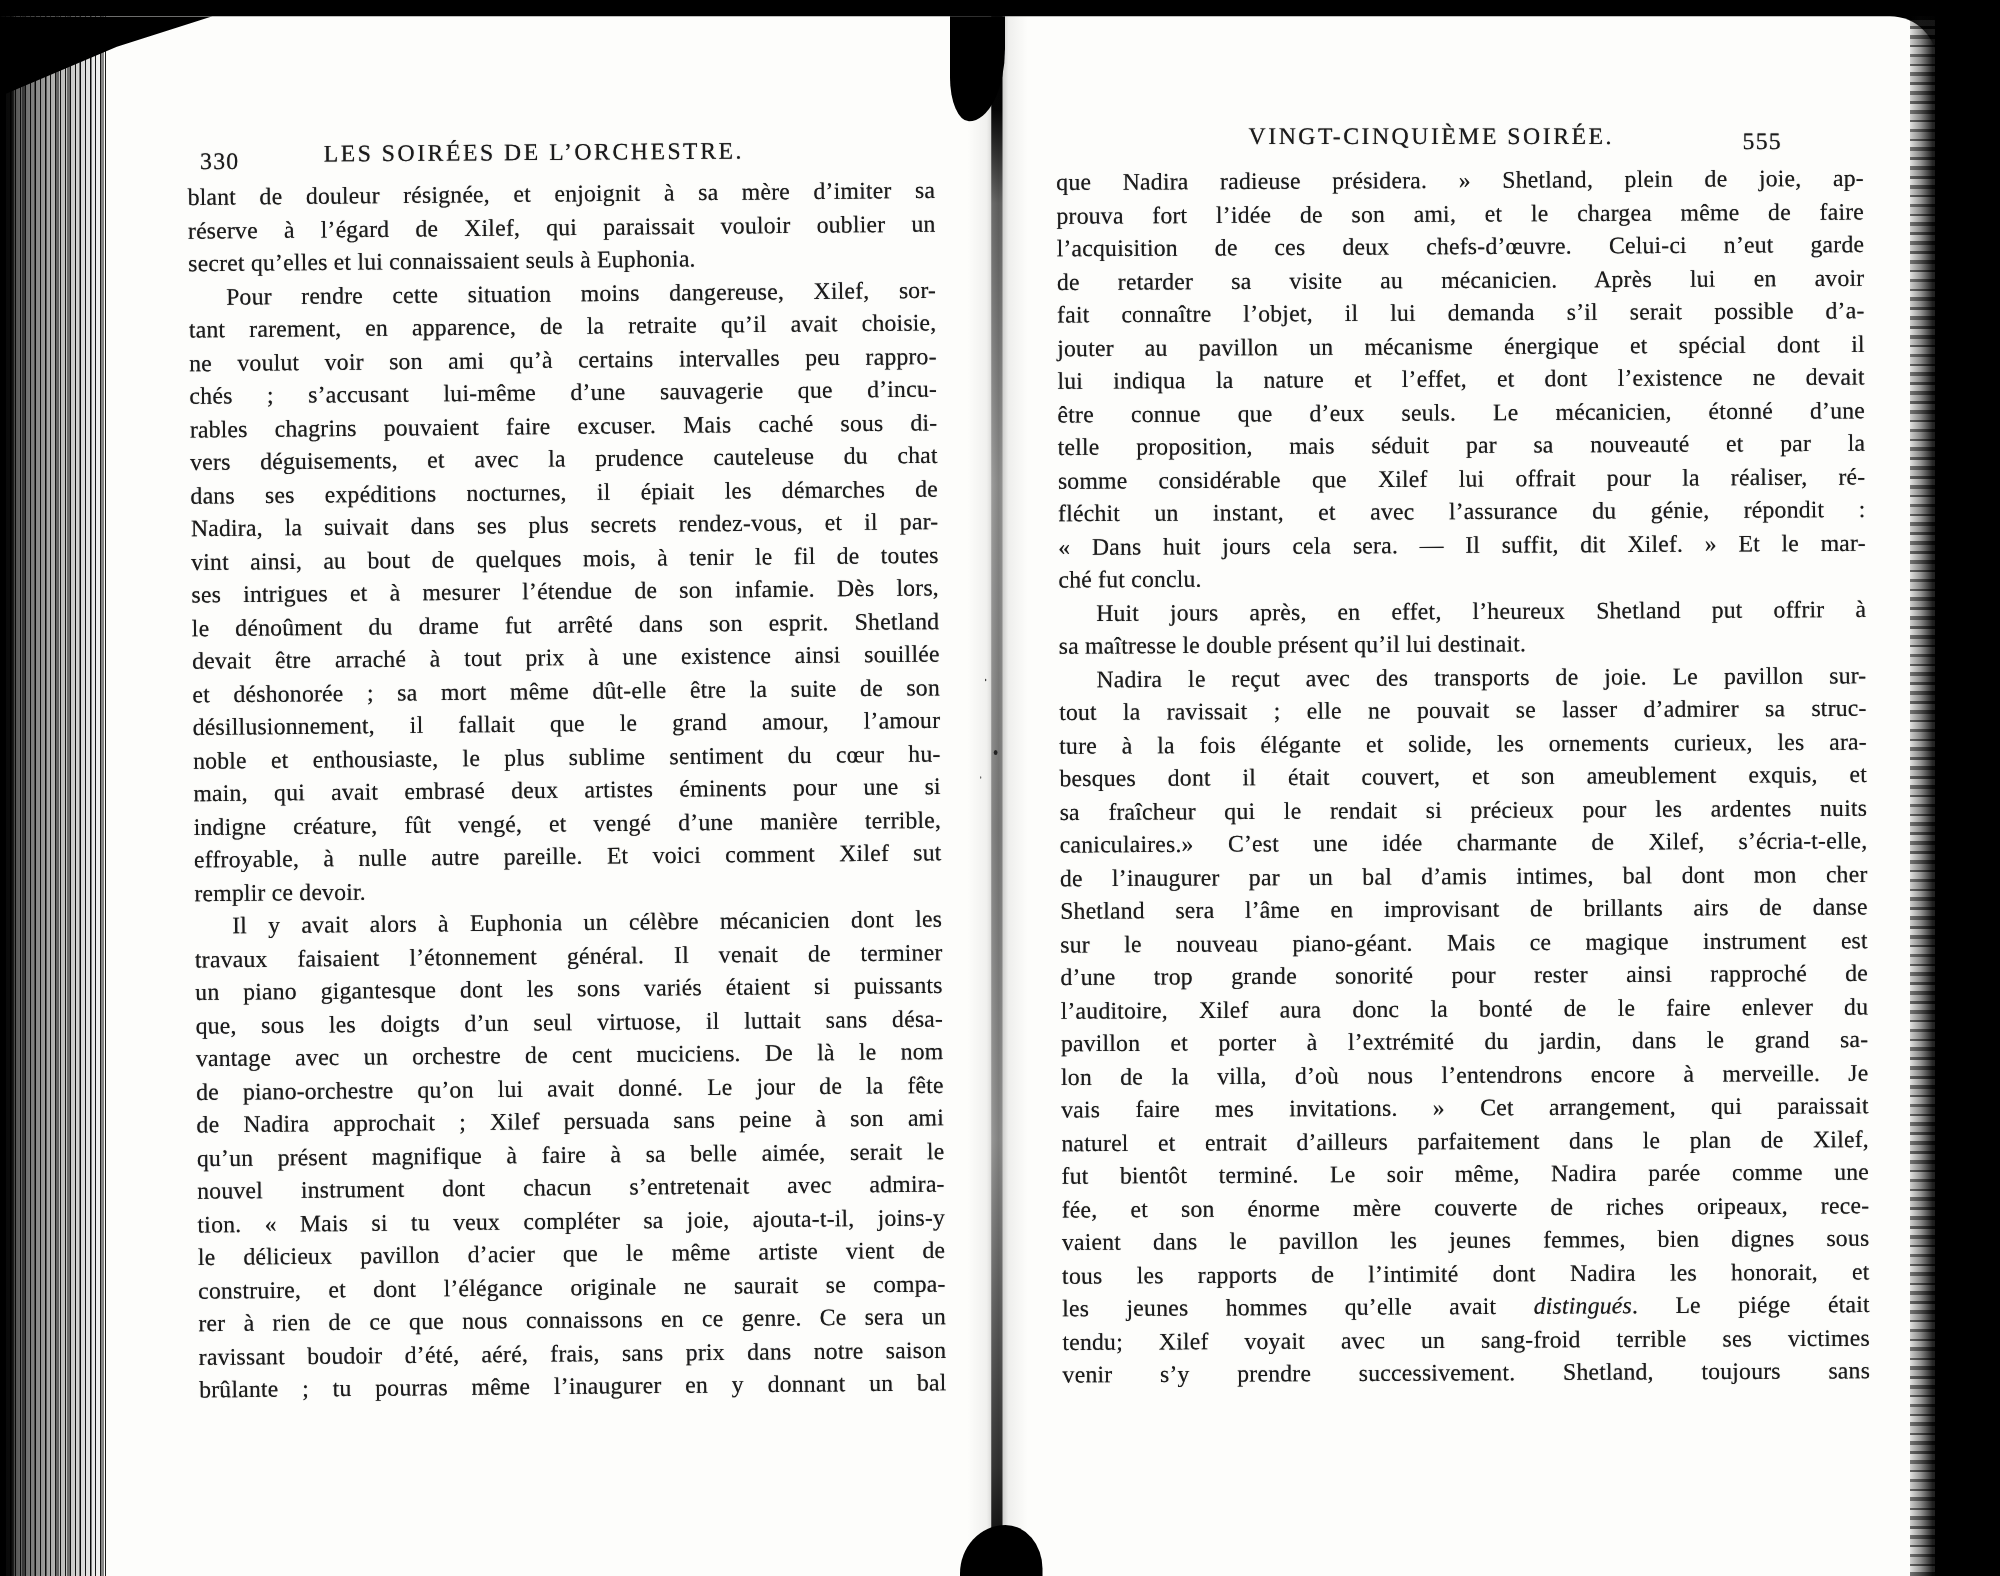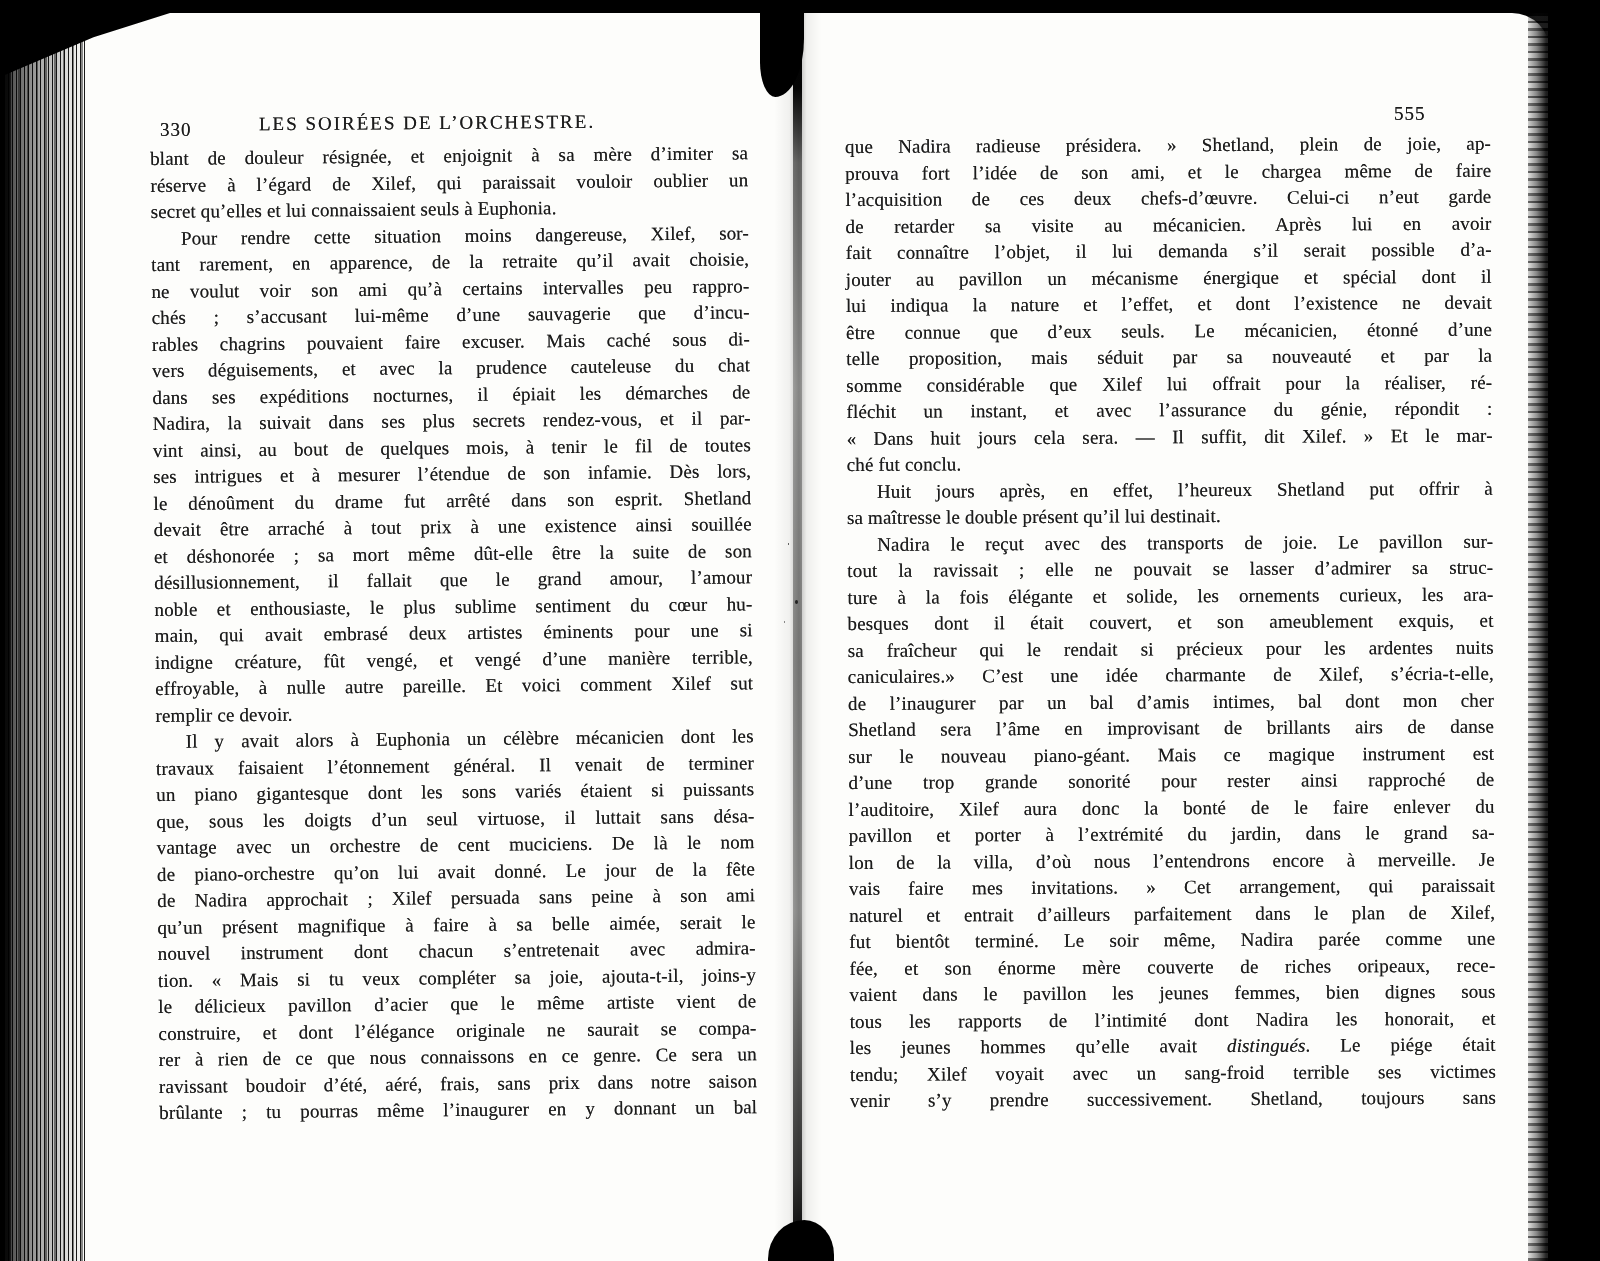--- a/index.html
+++ b/index.html
@@ -132,20 +132,21 @@
         <div class="line">nouvel instrument dont chacun s’entretenait avec admira-</div>
         <div class="line">tion. « Mais si tu veux compléter sa joie, ajouta-t-il, joins-y</div>
         <div class="line">le délicieux pavillon d’acier que le même artiste vient de</div>
         <div class="line">construire, et dont l’élégance originale ne saurait se compa-</div>
         <div class="line">rer à rien de ce que nous connaissons en ce genre. Ce sera un</div>
         <div class="line">ravissant boudoir d’été, aéré, frais, sans prix dans notre saison</div>
         <div class="line">brûlante ; tu pourras même l’inaugurer en y donnant un bal</div>
       </div>
     </div>
 
+  <div class="runhead title-box" style="left:845px;top:99px;width:600px;">VINGT-CINQUIÈME SOIRÉE.</div>
   <div class="pagenum" style="left:1394px;top:103px;">555</div>
   <div class="column col-right">
       <div class="paragraph">
         <div class="line">que Nadira radieuse présidera. » Shetland, plein de joie, ap-</div>
         <div class="line">prouva fort l’idée de son ami, et le chargea même de faire</div>
         <div class="line">l’acquisition de ces deux chefs-d’œuvre. Celui-ci n’eut garde</div>
         <div class="line">de retarder sa visite au mécanicien. Après lui en avoir</div>
         <div class="line">fait connaître l’objet, il lui demanda s’il serait possible d’a-</div>
         <div class="line">jouter au pavillon un mécanisme énergique et spécial dont il</div>
         <div class="line">lui indiqua la nature et l’effet, et dont l’existence ne devait</div>

